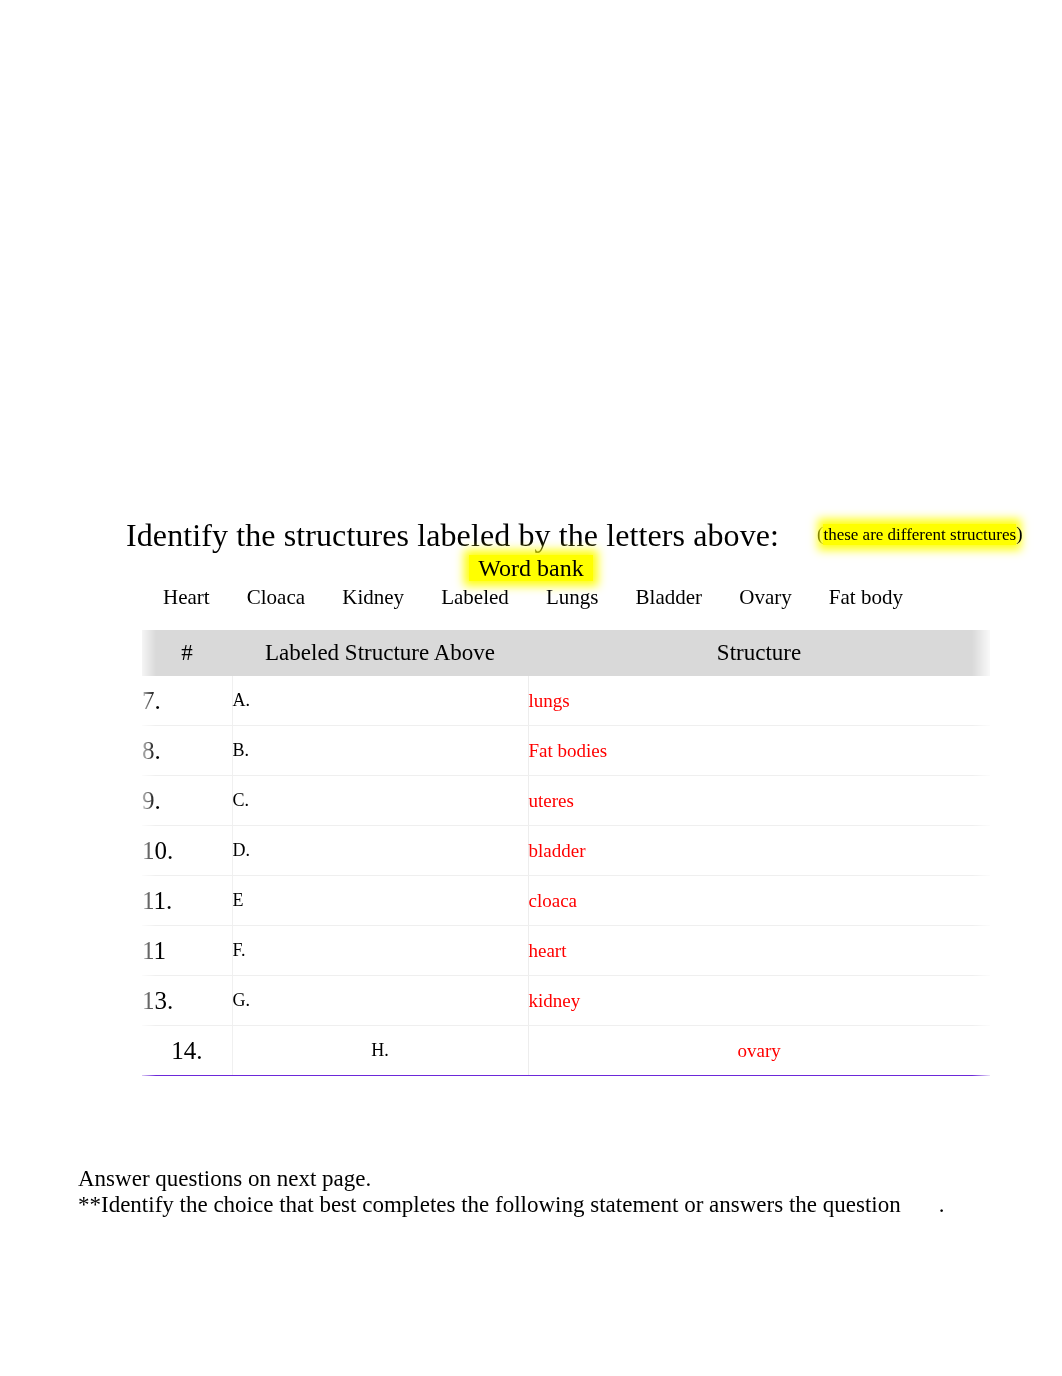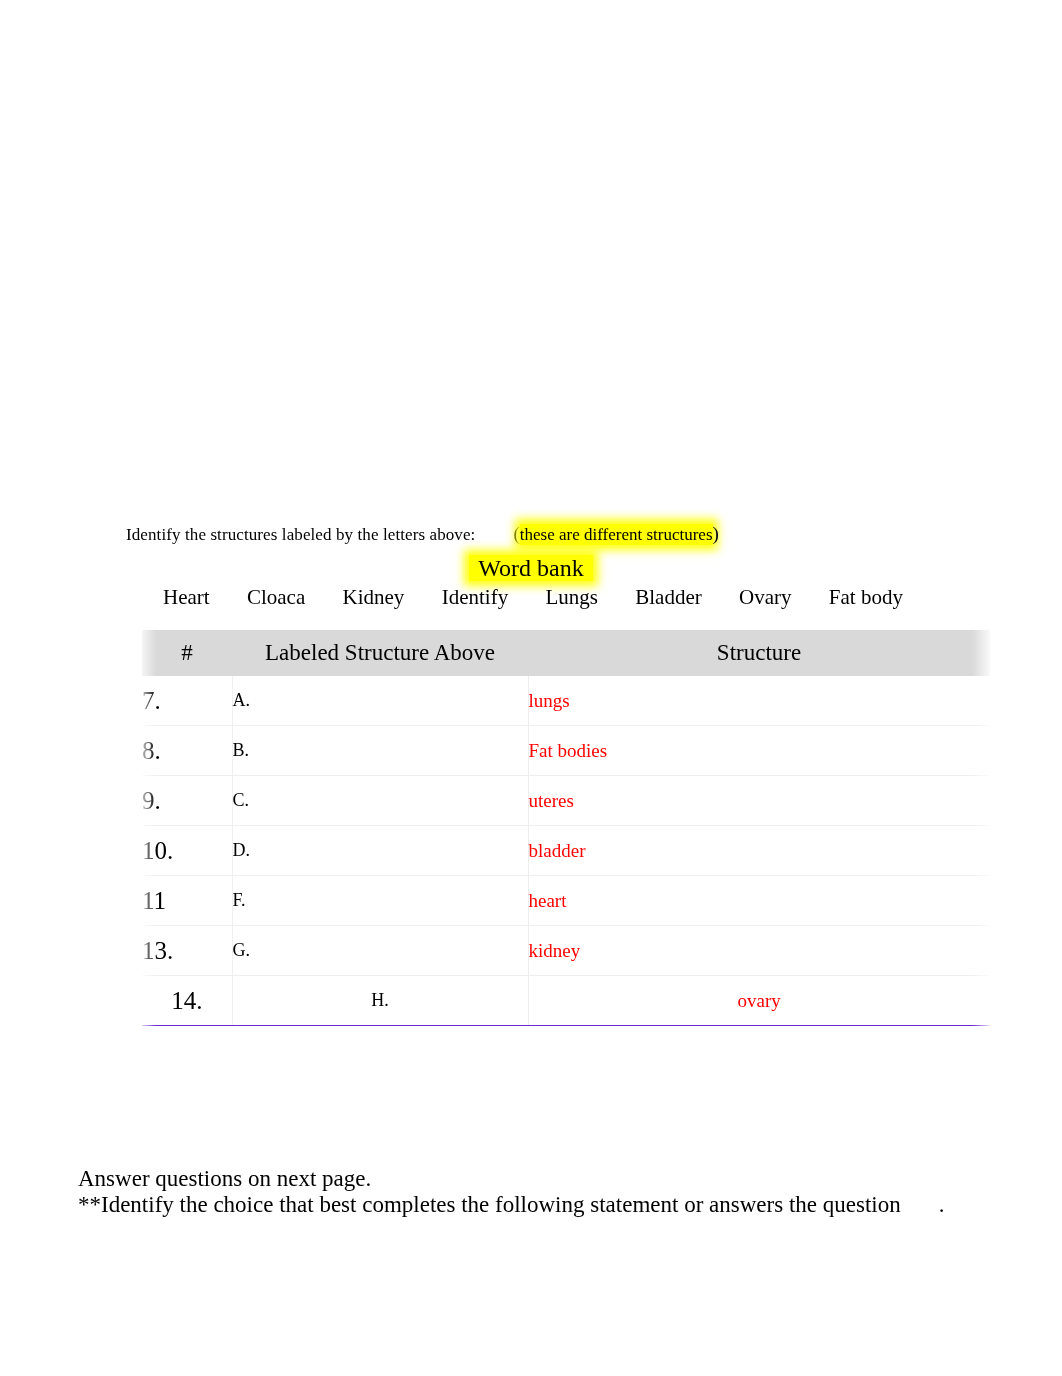--- a/index.html
+++ b/index.html
@@ -24,21 +24,21 @@
   
   .prompt-line {
     position: absolute;
     left: 126px;
     top: 518px;
     width: 900px;
     height: 34px;
     white-space: nowrap;
   }
   .prompt-main {
-    font-size: 17px;
+    font-size: 32px;
     line-height: 32px;
     letter-spacing: 0.1px;
     vertical-align: middle;
   }
   .prompt-note {
     font-size: 17px;
     line-height: 32px;
     vertical-align: middle;
     margin-left: 38px;
   }
@@ -163,21 +163,21 @@
   </div>
 
   <div class="wordbank-title">
     <span class="hl">Word bank</span>
   </div>
 
   <div class="wordbank-terms">
     <span>Heart</span>
     <span>Cloaca</span>
     <span>Kidney</span>
-    <span>Identify</span>
+    <span>Labeled</span>
     <span>Lungs</span>
     <span>Bladder</span>
     <span>Ovary</span>
     <span>Fat body</span>
   </div>
 
   <div class="table-wrap">
     <table class="answers">
       <colgroup>
         <col class="c-num">
@@ -206,20 +206,25 @@
           <td class="cell-num">9.</td>
           <td class="cell-label">C.</td>
           <td class="cell-struct">uteres</td>
         </tr>
         <tr>
           <td class="cell-num">10.</td>
           <td class="cell-label">D.</td>
           <td class="cell-struct">bladder</td>
         </tr>
         <tr>
+          <td class="cell-num">11.</td>
+          <td class="cell-label">E</td>
+          <td class="cell-struct">cloaca</td>
+        </tr>
+        <tr>
           <td class="cell-num">11</td>
           <td class="cell-label">F.</td>
           <td class="cell-struct">heart</td>
         </tr>
         <tr>
           <td class="cell-num">13.</td>
           <td class="cell-label">G.</td>
           <td class="cell-struct">kidney</td>
         </tr>
         <tr>

